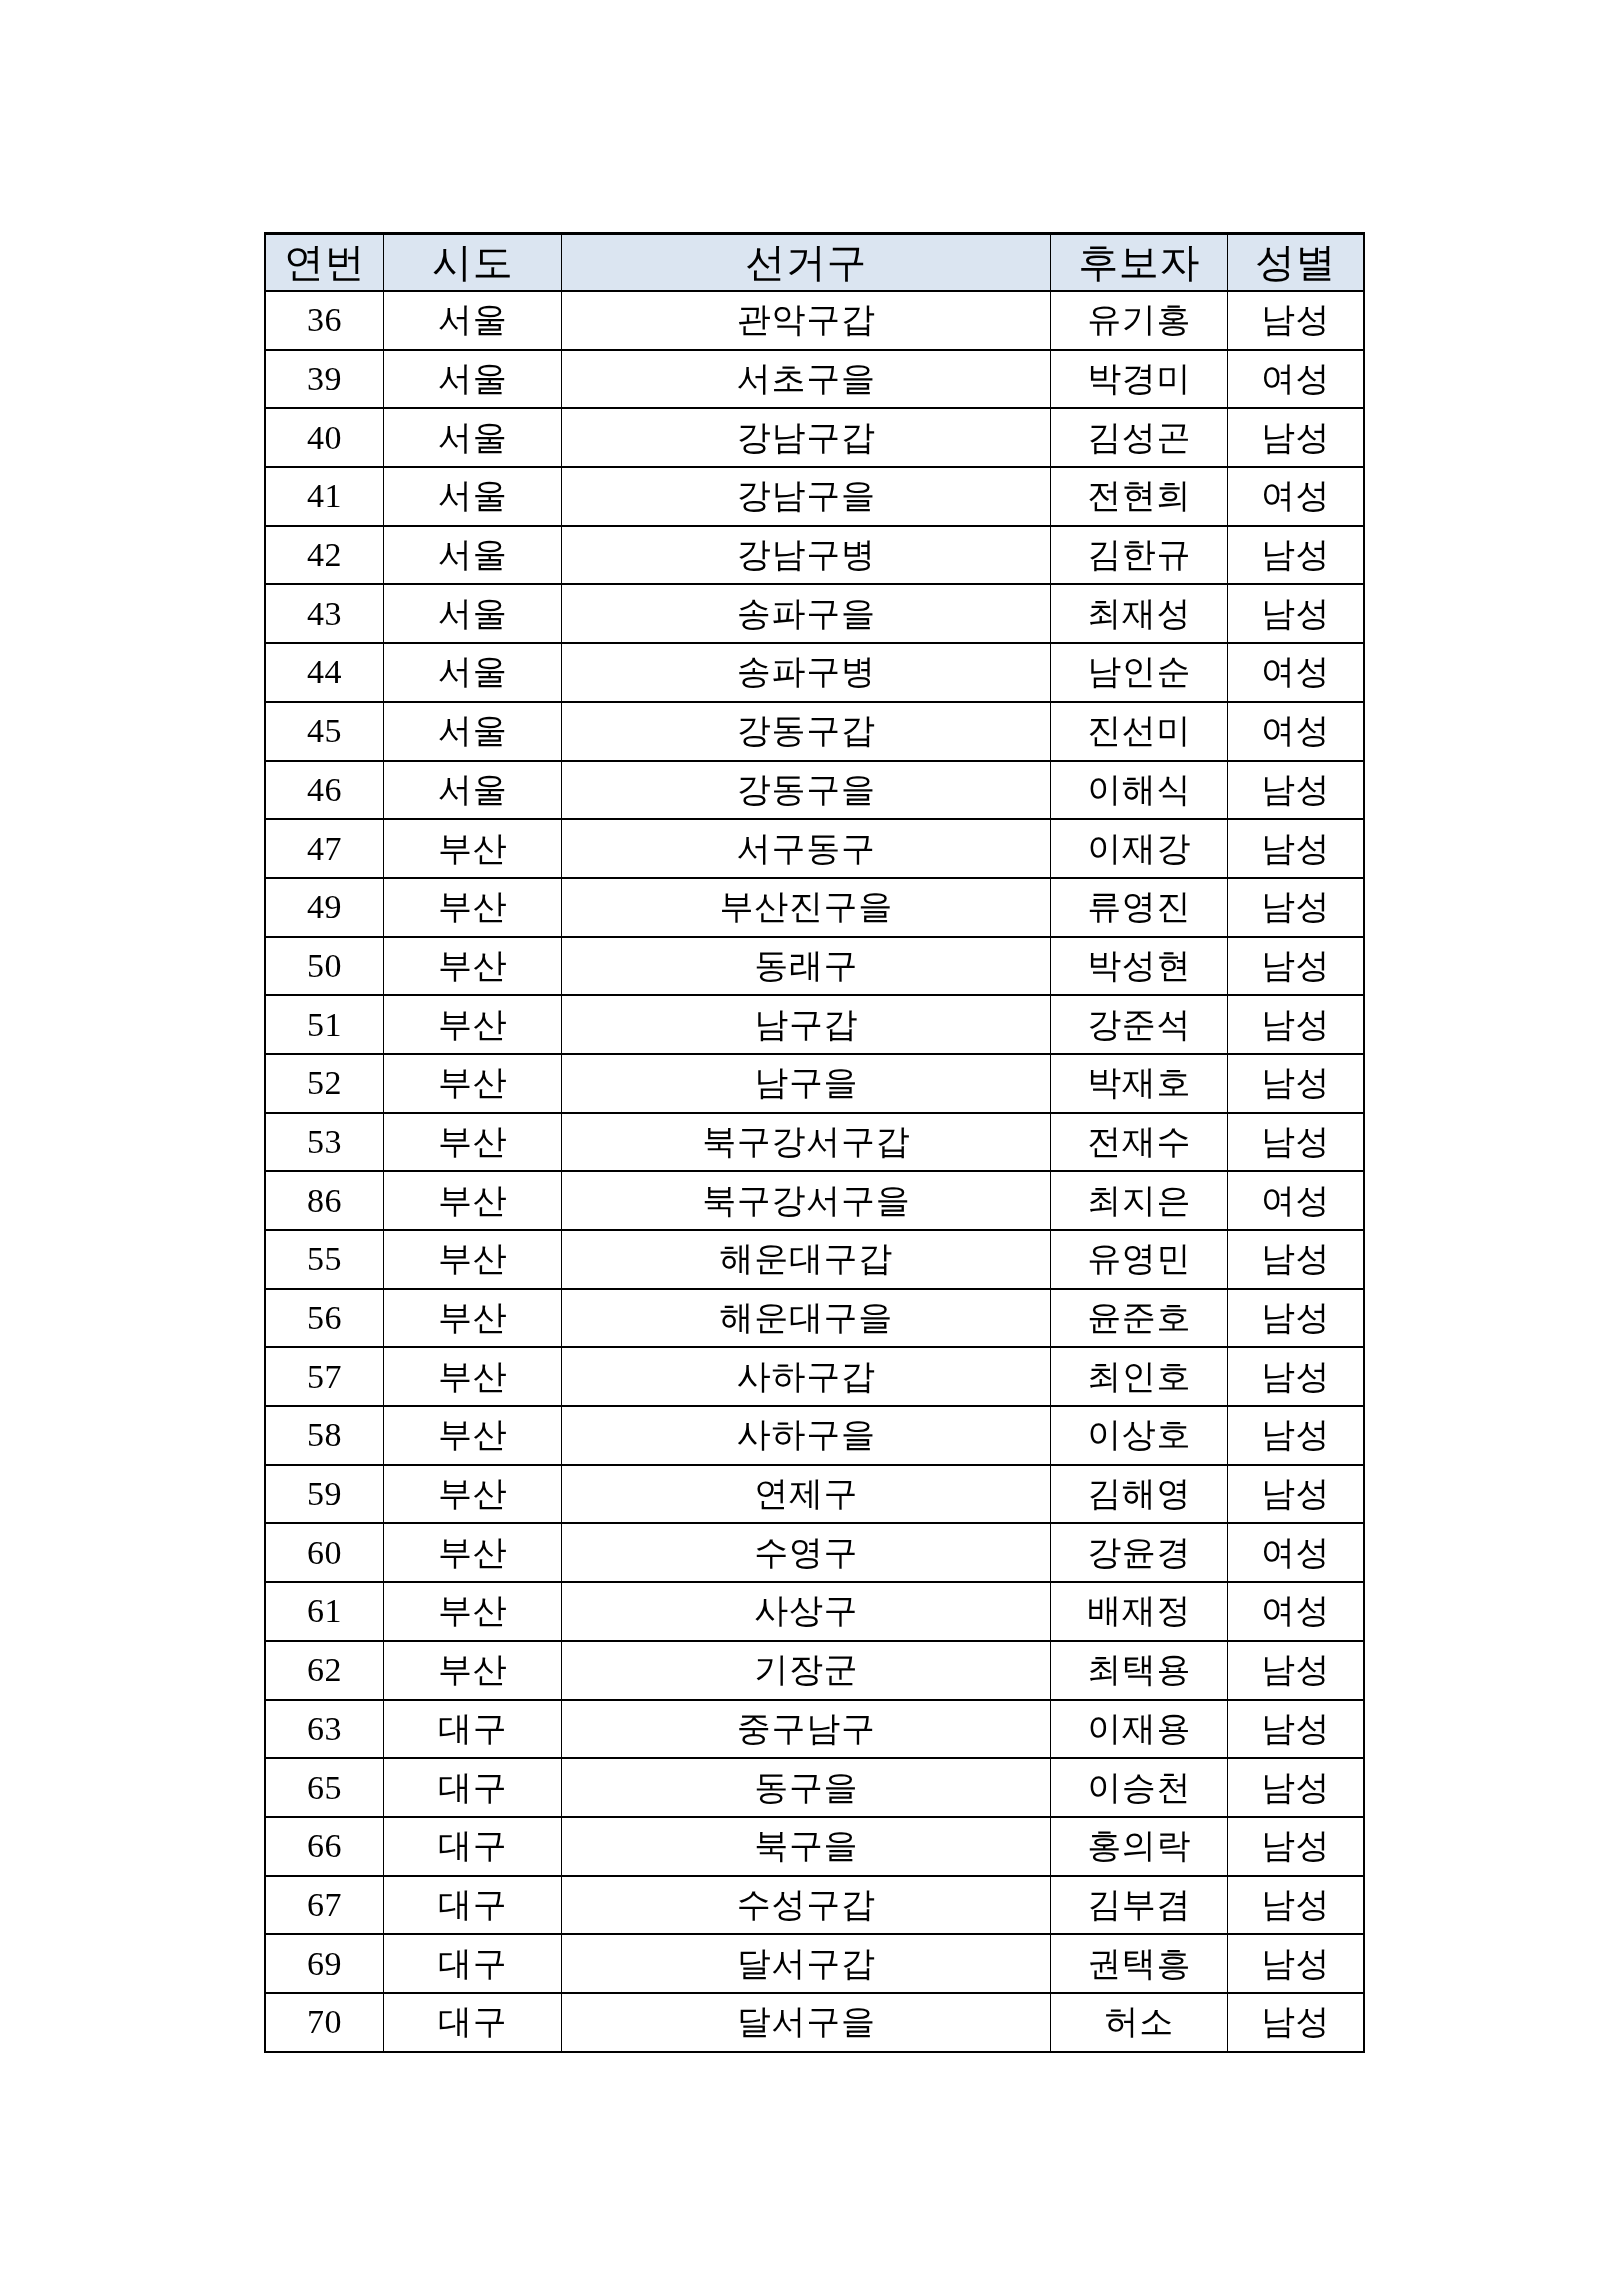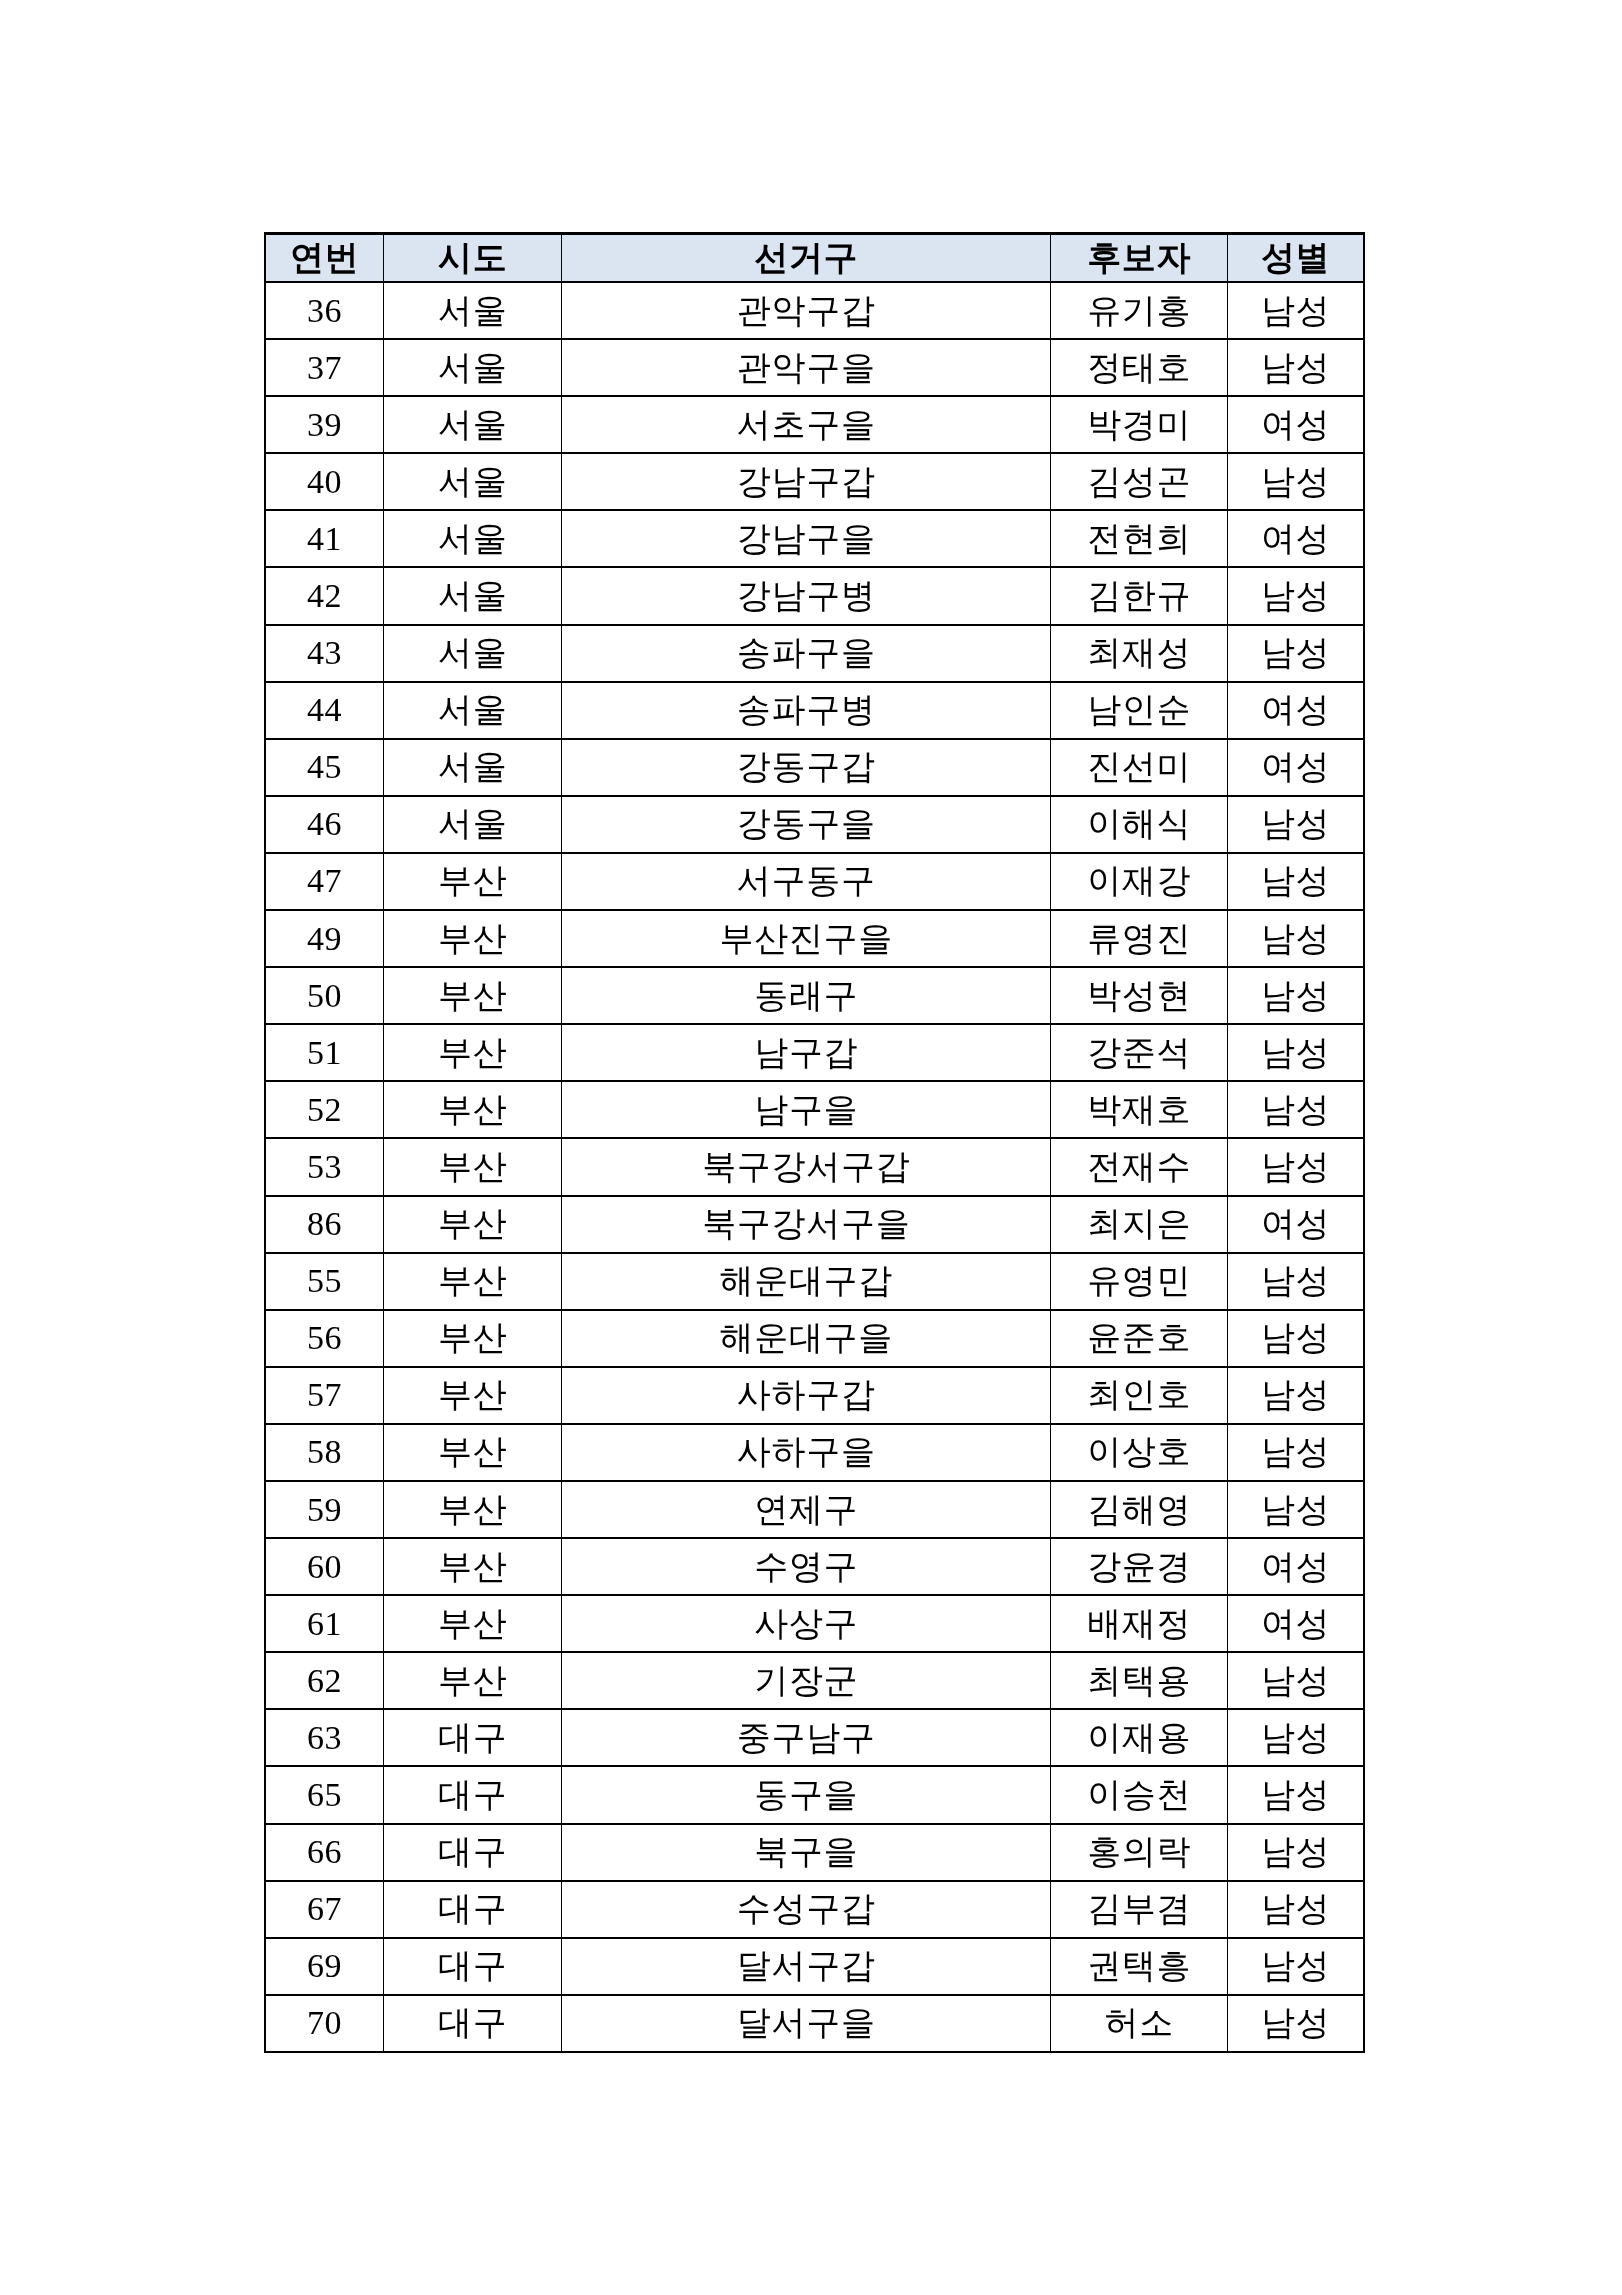--- a/index.html
+++ b/index.html
@@ -42,22 +42,22 @@
     text-align: center;
     vertical-align: middle;
     overflow: hidden;
     white-space: nowrap;
   }
   table.candidate-table {
     border-top-width: 3.3px;
   }
   thead th {
     background: var(--header-bg, #dbe5f1);
-    font-weight: bold;
-    font-size: 34px;
+    font-weight: normal;
+    font-size: 40px;
     letter-spacing: 0.7px;
   }
   tbody td {
     font-size: 34px;
     font-weight: normal;
     letter-spacing: 0.7px;
   }
   col.c-serial   { width: 10.8%; }
   col.c-sido     { width: 16.2%; }
   col.c-district { width: 44.5%; }
@@ -87,27 +87,20 @@
     </thead>
     <tbody>
   <tr>
     <td>36</td>
     <td>서울</td>
     <td>관악구갑</td>
     <td>유기홍</td>
     <td>남성</td>
   </tr>
 
-  <tr>
-    <td>37</td>
-    <td>서울</td>
-    <td>관악구을</td>
-    <td>정태호</td>
-    <td>남성</td>
-  </tr>
 
 
   <tr>
     <td>39</td>
     <td>서울</td>
     <td>서초구을</td>
     <td>박경미</td>
     <td>여성</td>
   </tr>
 

